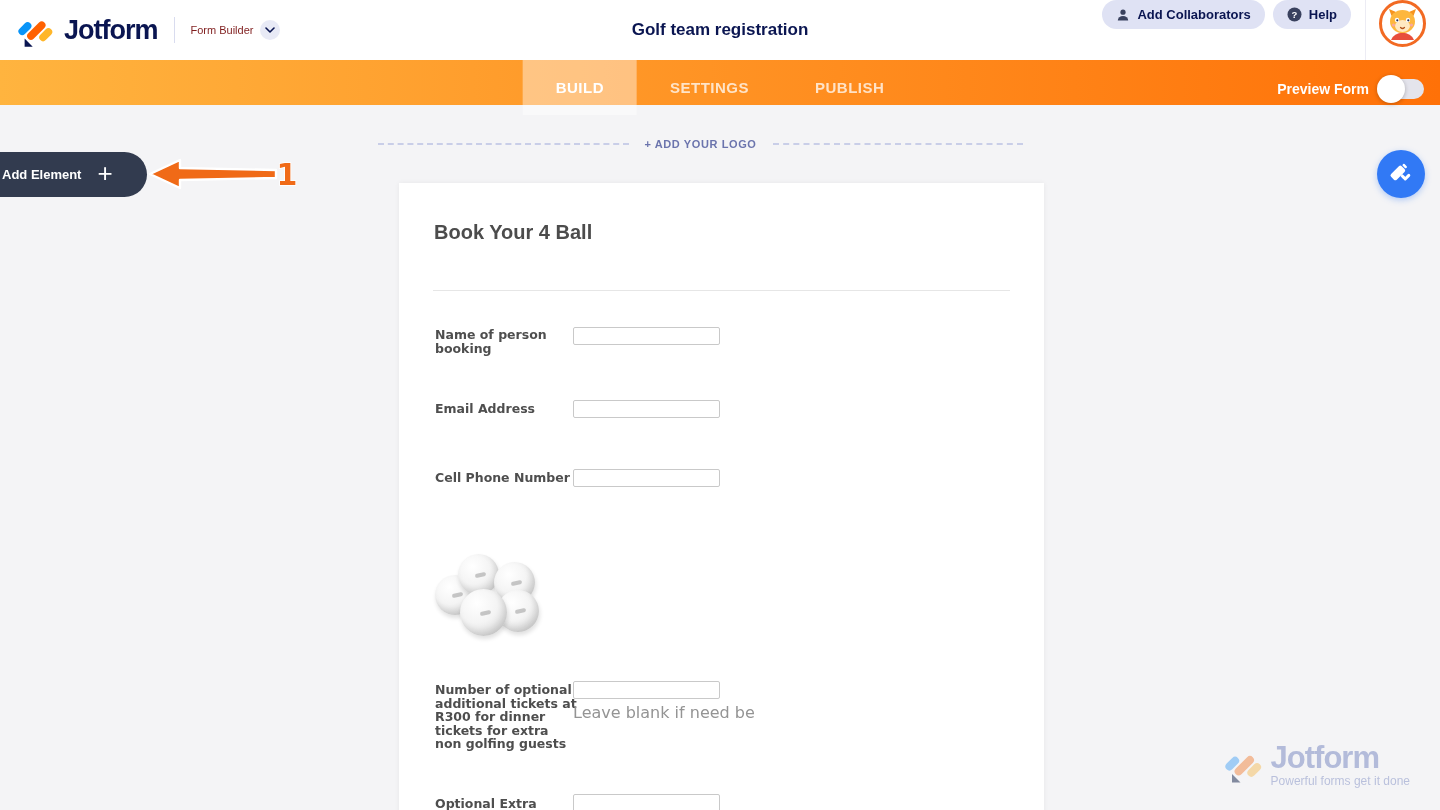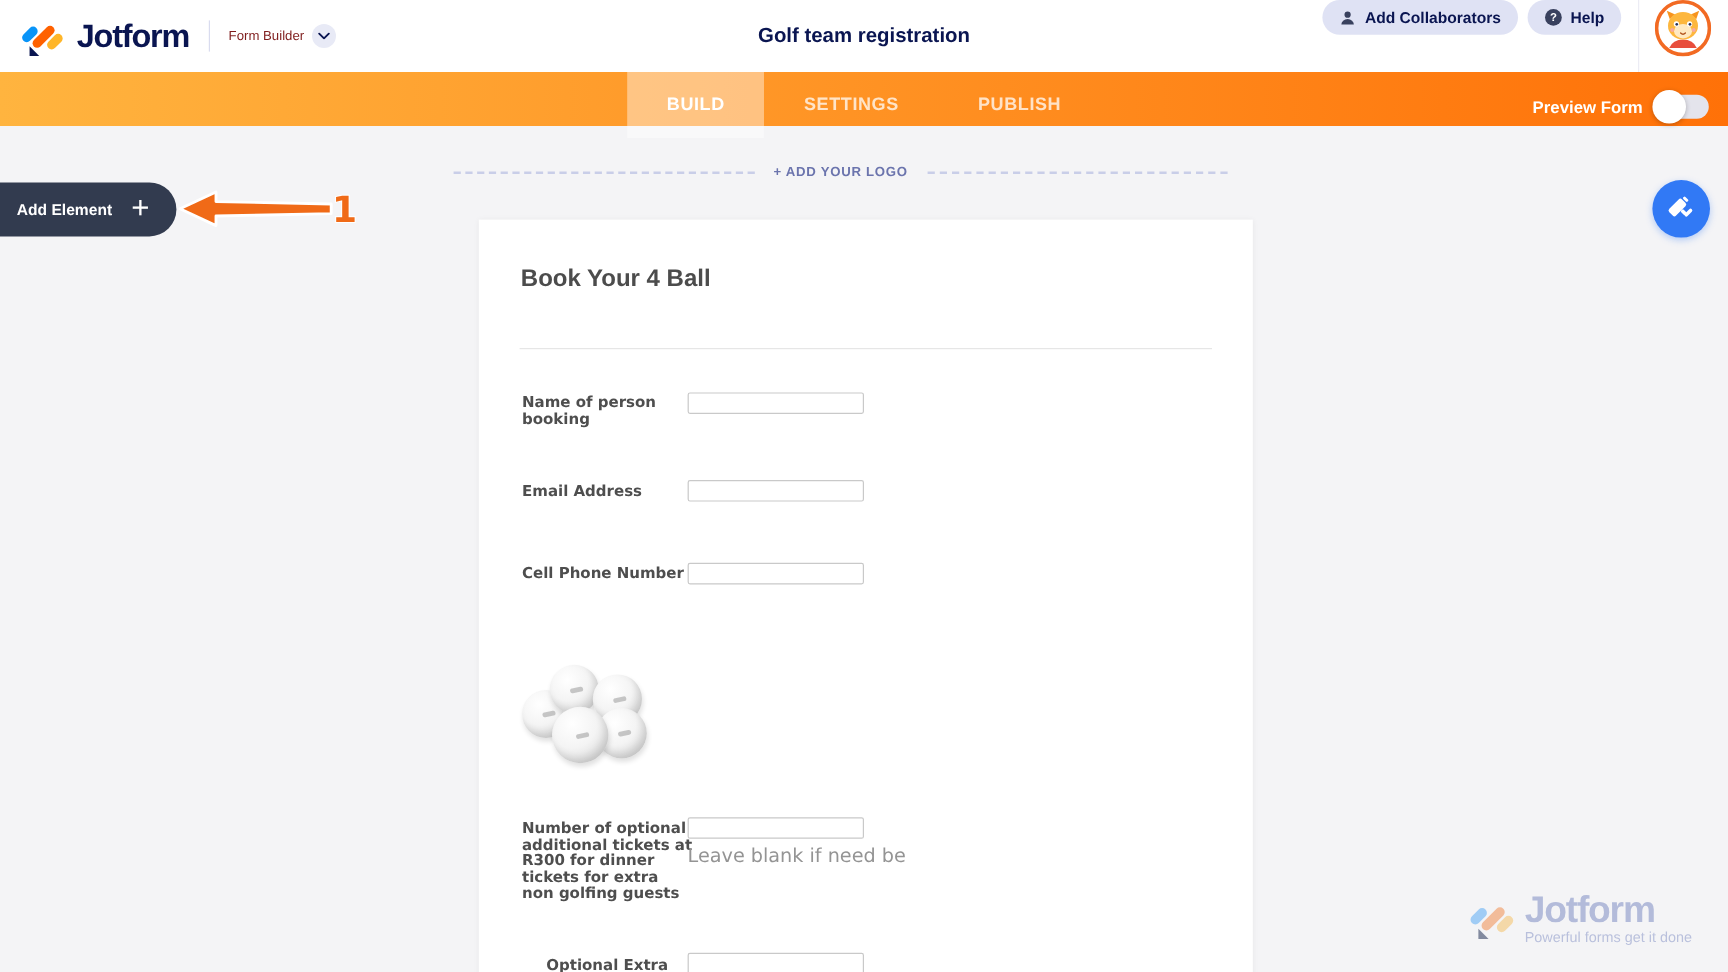--- a/index.html
+++ b/index.html
@@ -60,21 +60,21 @@
     display:flex; align-items:center;
   }
   .dash { flex:1; border-top:2px dashed #c9cee8; }
   .add-logo-text { font-size:11px; font-weight:600; color:#6b74ad; letter-spacing:.6px; margin:0 16px; white-space:nowrap; cursor:pointer; }
 
   .add-element {
     position:absolute; left:0; top:152px; width:147px; height:45px;
     background:#323b4f; border-radius:0 23px 23px 0;
     display:flex; align-items:center; cursor:pointer; z-index:6;
   }
-  .add-element .ae-label { color:#ffffff; font-size:13px; font-weight:bold; margin-left:14px; }
+  .add-element .ae-label { color:#ffffff; font-size:13px; font-weight:bold; margin-left:2px; }
   .add-element .plus { color:#ffffff; font-size:26px; font-weight:300; margin-left:16px; line-height:1; margin-top:-3px; }
 
   .annot-arrow { position:absolute; left:148px; top:156px; z-index:7; }
 
   .designer-btn {
     position:absolute; left:1377px; top:150px; width:48px; height:48px; border-radius:50%;
     background:#3179f5; display:flex; align-items:center; justify-content:center;
     cursor:pointer; box-shadow:0 2px 6px rgba(49,121,245,.35); z-index:6;
   }
 
@@ -239,21 +239,21 @@
     <div class="ball" style="left:25px; top:7px;  width:41px; height:41px;"></div>
     <div class="ball" style="left:61px; top:15px; width:41px; height:41px;"></div>
     <div class="ball" style="left:64px; top:43px; width:42px; height:42px;"></div>
     <div class="ball" style="left:27px; top:42px; width:47px; height:47px;"></div>
   </div>
 
   <div class="f-label" style="top:500px;">Number of optional additional tickets at R300 for dinner tickets for extra non golfing guests</div>
   <input class="f-input" style="top: 498px;" type="text">
   <div class="f-hint" style="top:520px;">Leave blank if need be</div>
 
-  <div class="f-label" style="top:614px;text-align:center;">Optional Extra</div>
+  <div class="f-label" style="top:614px;">Optional Extra</div>
   <input class="f-input" style="top: 611px;" type="text">
 </div>
 
 <div class="watermark">
   <svg class="wm-mark" viewBox="0 0 40 40">
     <g transform="rotate(-45 20 20)">
       <rect x="4" y="6" width="16" height="8" rx="4" fill="#6db5f5"></rect>
       <rect x="7" y="16" width="24" height="8" rx="4" fill="#f29a63"></rect>
       <rect x="15" y="26" width="16" height="8" rx="4" fill="#f5c87a"></rect>
     </g>

